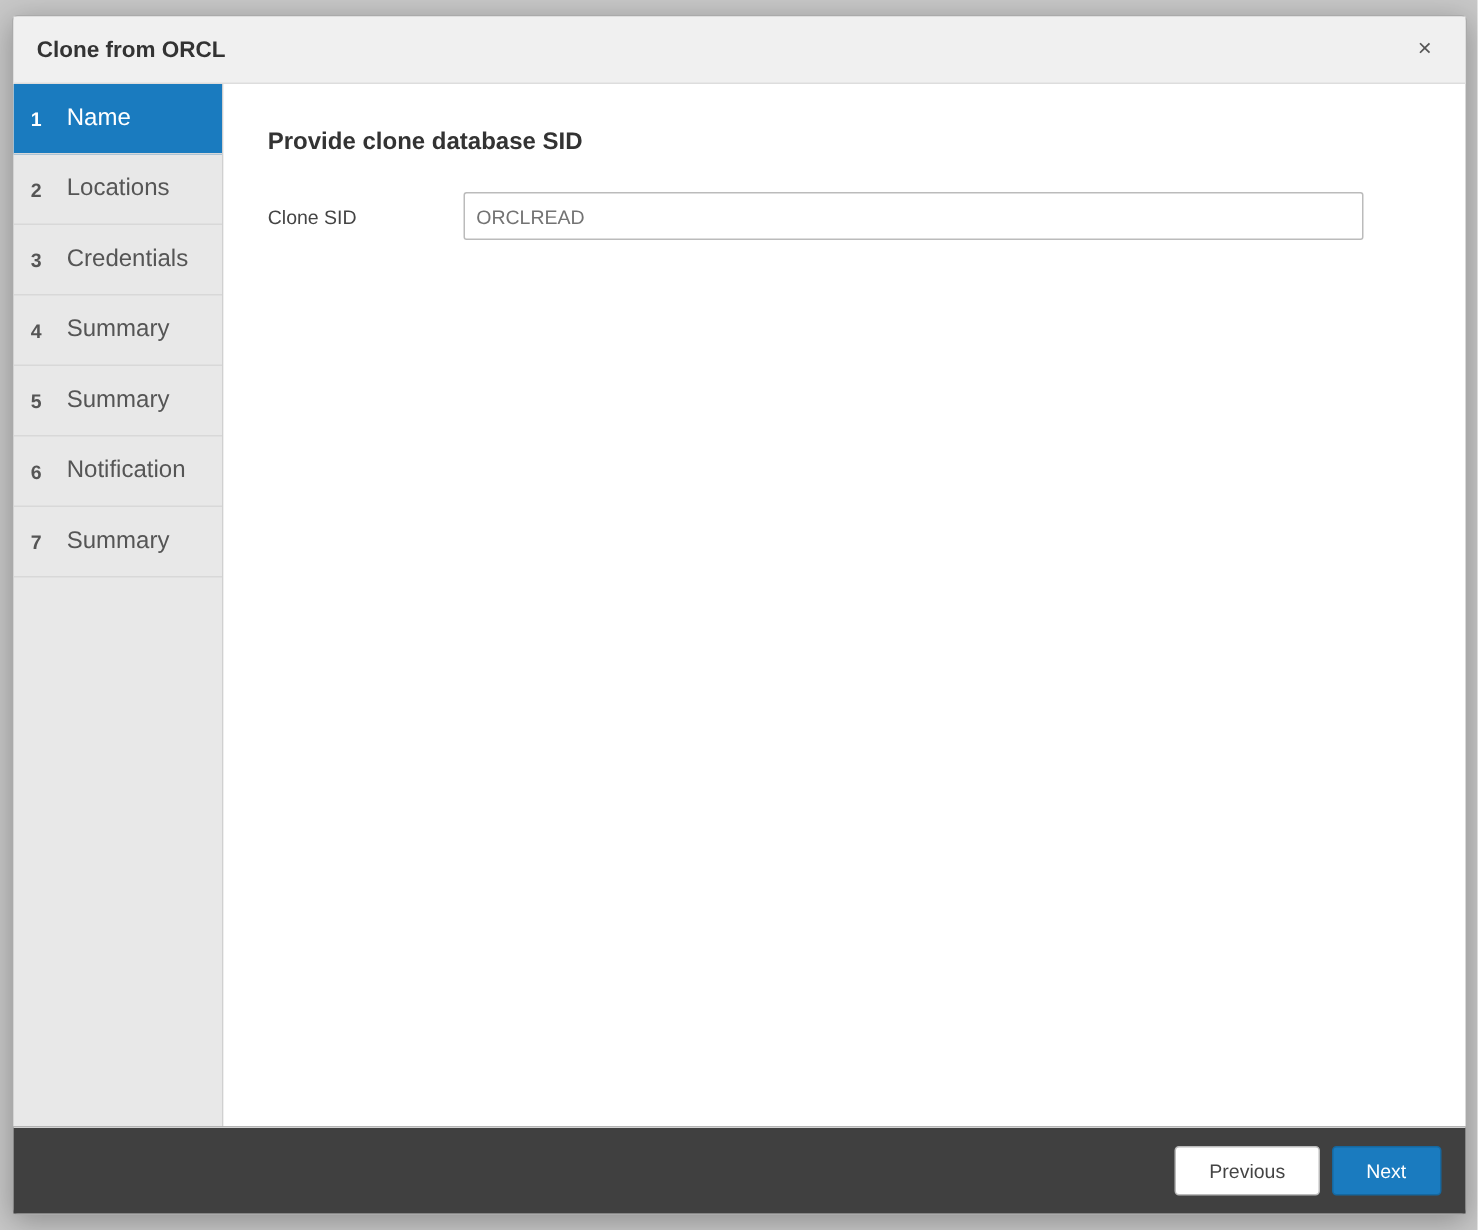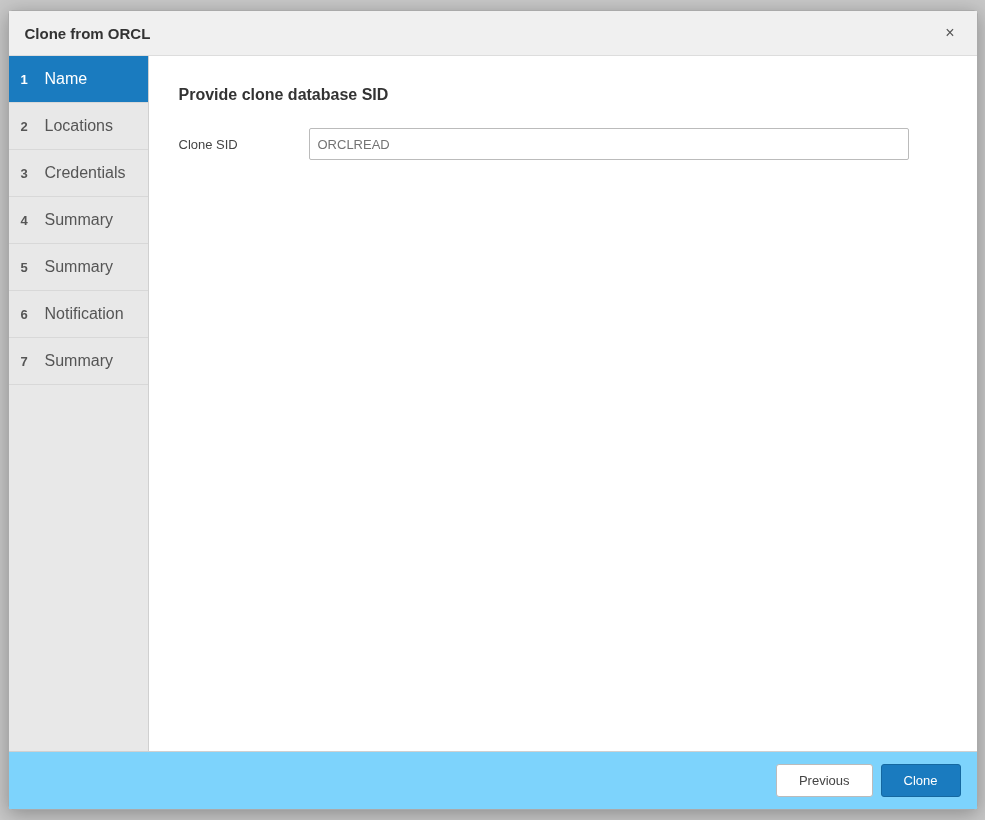--- a/index.html
+++ b/index.html
@@ -135,21 +135,21 @@
       color: #737373;
       background: #fff;
     }
 
     .dialog-footer {
       padding: 12px 16px;
       display: flex;
       justify-content: flex-end;
       align-items: center;
       border-top: 1px solid #d0d0d0;
-      background: #7dd3fc;
+      background: #404040;
       flex-shrink: 0;
       gap: 8px;
     }
 
     .btn {
       padding: 8px 22px;
       font-size: 13px;
       border-radius: 3px;
       cursor: pointer;
       font-weight: 500;
@@ -215,15 +215,15 @@
 
       <div class="form-row">
         <label class="form-label">Clone SID</label>
         <input class="form-input" type="text" value="ORCLREAD" style="">
       </div>
     </div>
   </div>
 
   <div class="dialog-footer">
     <button class="btn btn-secondary">Previous</button>
-    <button class="btn btn-primary">Clone</button>
+    <button class="btn btn-primary">Next</button>
   </div>
 </div>
 
 </body></html>

